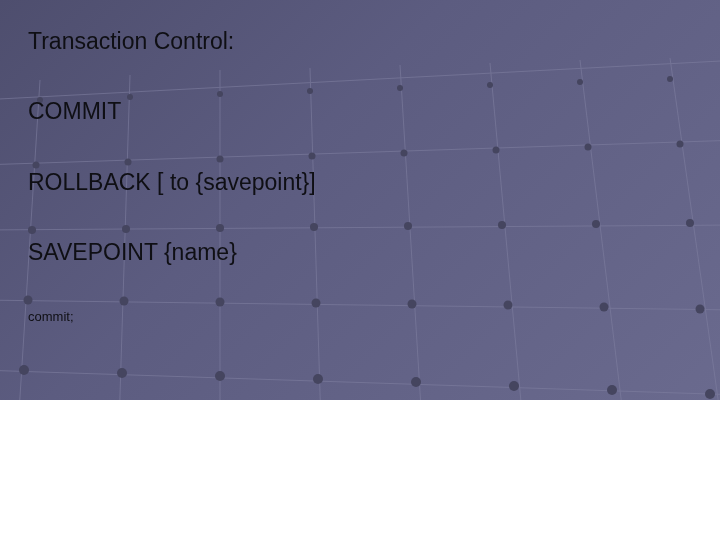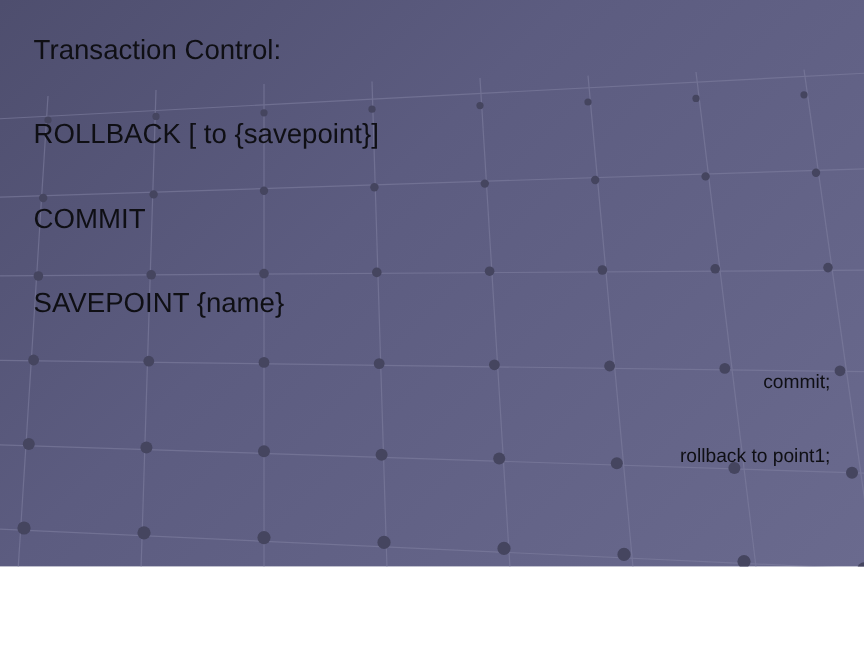--- a/index.html
+++ b/index.html
@@ -6,44 +6,43 @@
     margin: 0;
     padding: 0;
     width: 720px;
     height: 540px;
     overflow: hidden;
     font-family: Arial, Helvetica, sans-serif;
   }
   .slide {
     position: relative;
     width: 720px;
-    height: 472px;
+    height: 400px;
     background: #5a5a7a;
     background: linear-gradient(135deg, #4e4e6e 0%, #5c5c80 40%, #6a6a8e 100%);
   }
   .bg {
     position: absolute;
     inset: 0;
     overflow: hidden;
   }
   .content {
     position: absolute;
     inset: 0;
     padding: 28px 28px 0 28px;
     color: #0f0f14;
     font-size: 23px;
     line-height: 1.15;
   }
   .line {
     margin-bottom: 44px;
   }
   .line.small {
-    font-size: 16px;
+    font-size: 13px;
     margin-bottom: 44px;
-    text-align: right;
   }
 </style>
 </head>
 <body>
 
 <div class="slide">
   <div class="bg">
     <svg width="720" height="540" viewBox="0 0 720 540">
 
       <g stroke="#7f7fa0" stroke-width="1" opacity="0.6">
@@ -120,19 +119,18 @@
           <circle cx="220" cy="520" r="6"></circle>
           <circle cx="322" cy="525" r="6"></circle>
           <circle cx="424" cy="531" r="6"></circle>
           <circle cx="526" cy="537" r="6"></circle>
       </g>
     </svg>
   </div>
 
   <div class="content">
     <div class="line">Transaction Control:</div>
+    <div class="line">COMMIT</div>
     <div class="line">ROLLBACK  [ to {savepoint}]</div>
-    <div class="line">COMMIT</div>
     <div class="line">SAVEPOINT {name}</div>
     <div class="line small">commit;</div>
-    <div class="line small">rollback to point1;</div>
   </div>
 </div>
 
 </body></html>

